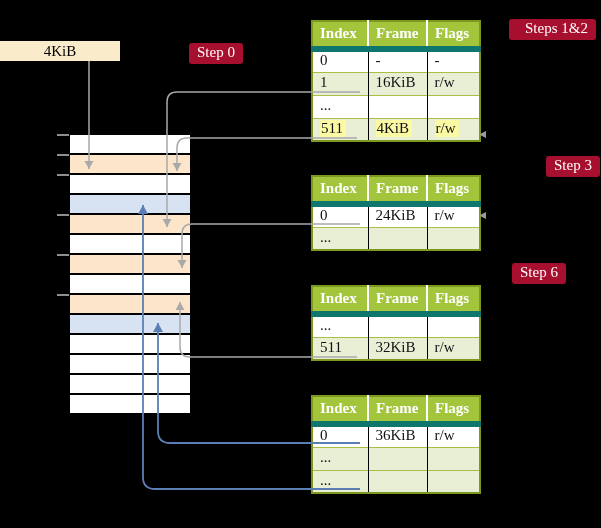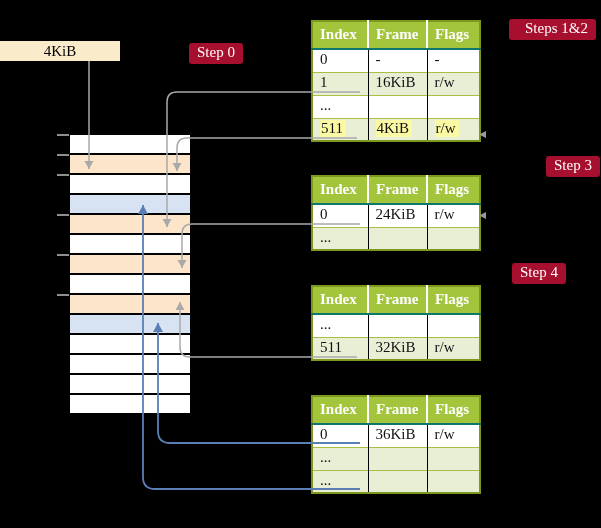--- a/index.html
+++ b/index.html
@@ -33,21 +33,21 @@
   .tick { position:absolute; left:57px; width:12px; height:2px; background:#8f8f8f; }
   
   table.ptable {
     position:absolute; left:311px; border-collapse:collapse;
     background:#fff; border:2px solid #7c981e;
   }
   .ptable th {
     background:#a3c53c; color:#fff; font-weight:bold; font-size:15px;
     text-align:left; height:28px; box-sizing:border-box;
     padding:2px 6px 4px 7px; border-right:2px solid #fff;
-    border-bottom:2px solid #0f766e;
+    border-bottom:6px solid #0f766e;
   }
   .ptable th:last-child { border-right:none; }
   .ptable td {
     font-size:15px; color:#111; height:23px; box-sizing:border-box;
     padding:0 4px 2px 7px; border-right:1.3px solid #000;
     border-top:1.2px solid #a9bf43; vertical-align:middle;
   }
   .ptable td:last-child { border-right:none; }
   .ptable col.c-index { width:56px; }
   .ptable col.c-frame { width:59px; }
@@ -59,21 +59,21 @@
   svg.overlay { position:absolute; left:0; top:0; z-index:10; pointer-events:none; }
 </style>
 </head>
 <body>
 
 <div class="pagesize">4KiB</div>
 
 <div class="step step0">Step 0</div>
 <div class="step step12">Steps 1&amp;2</div>
 <div class="step step3">Step 3</div>
-<div class="step step4">Step 4</div>
+<div class="step step4">Step 6</div>
 
 <div class="stack">
   <div class="mrow type-white"></div>
   <div class="mrow type-wheat"></div>
   <div class="mrow type-white"></div>
   <div class="mrow type-blue"></div>
   <div class="mrow type-wheat"></div>
   <div class="mrow type-white"></div>
   <div class="mrow type-wheat"></div>
   <div class="mrow type-white"></div>

